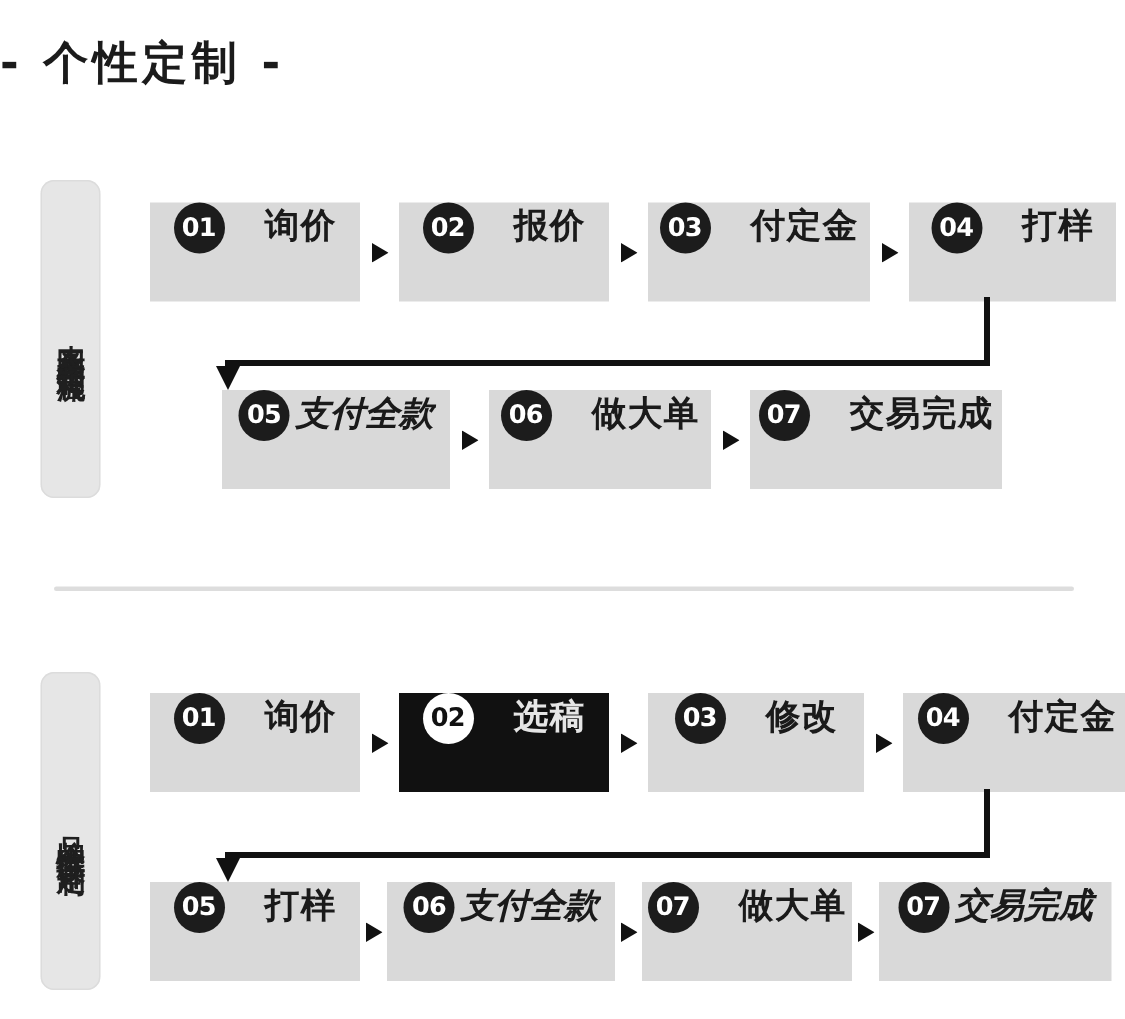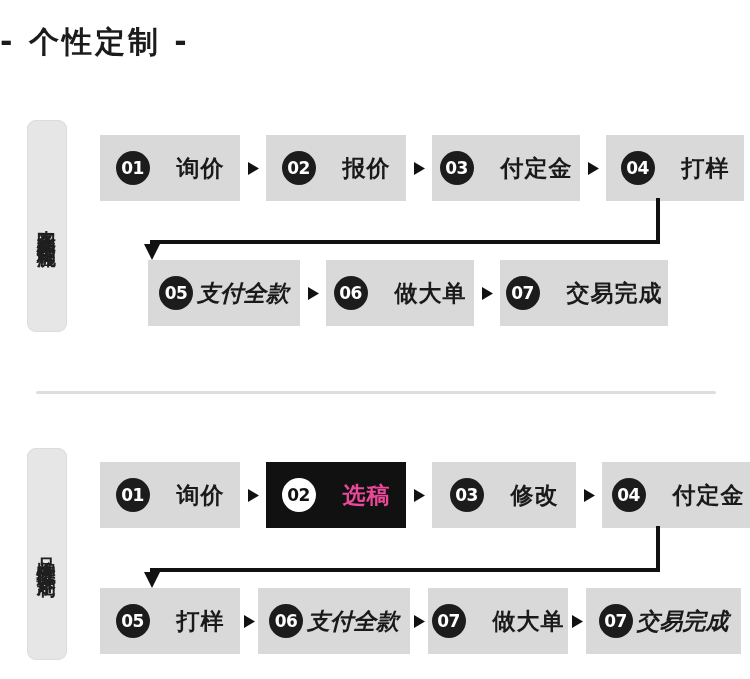--- a/index.html
+++ b/index.html
@@ -73,21 +73,21 @@
   #s1-row-1 { left: 100px; top: 23px; }
   #s1-row-2 { left: 148px; top: 148px; }
   #s2-row-1 { left: 100px; top: 22px; }
   #s2-row-2 { left: 100px; top: 148px; }
 
   
   .step {
     background: #d9d9d9;
     height: 66px;
     display: flex;
-    align-items: center;
+    align-items: flex-start;
     justify-content: center;
     box-sizing: border-box;
     padding: 0 14px;
   }
   .step.active {
     background: #111111;
   }
   .badge {
     width: 34px;
     height: 34px;
@@ -108,21 +108,21 @@
   }
   .step-label {
     font-size: 23px;
     font-weight: bold;
     color: #1a1a1a;
     white-space: nowrap;
     margin-left: 27px;
     letter-spacing: 1px;
   }
   .step.active .step-label {
-    color: #ec4899;
+    color: #e5e5e5;
   }
   .step.tight .step-label { margin-left: 4px; letter-spacing: 0px; font-style: italic; }
 
   
   .sep {
     flex: 0 0 auto;
     width: 26px;
     display: flex;
     align-items: center;
     justify-content: center;

